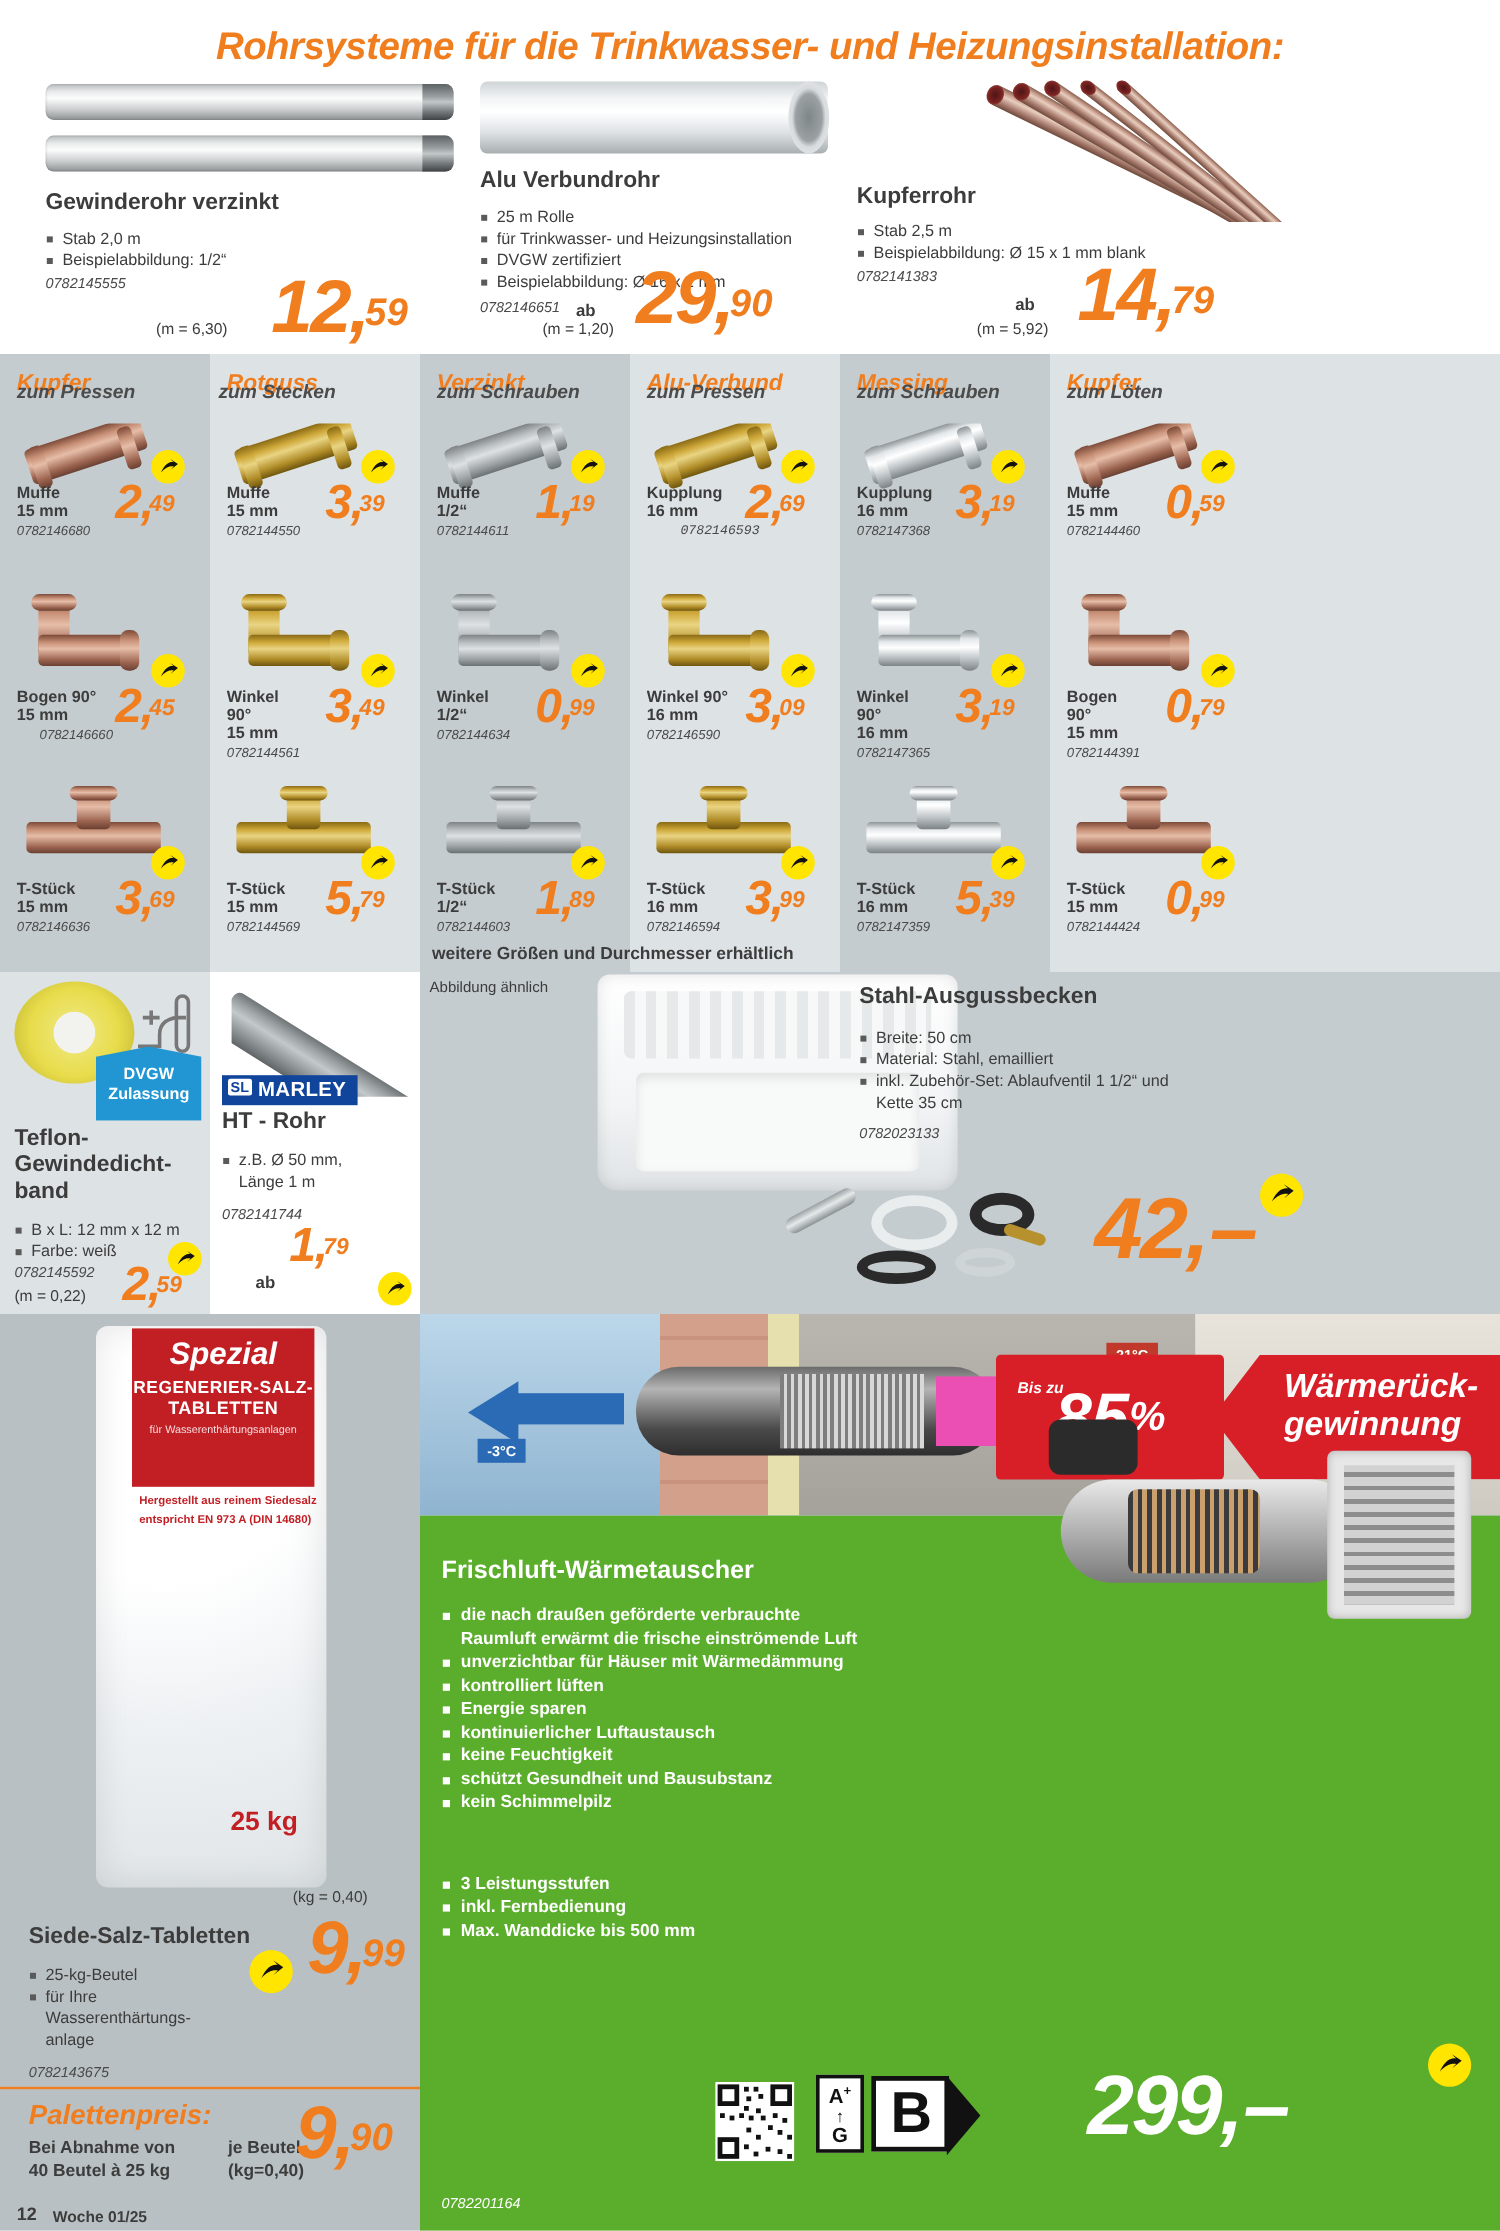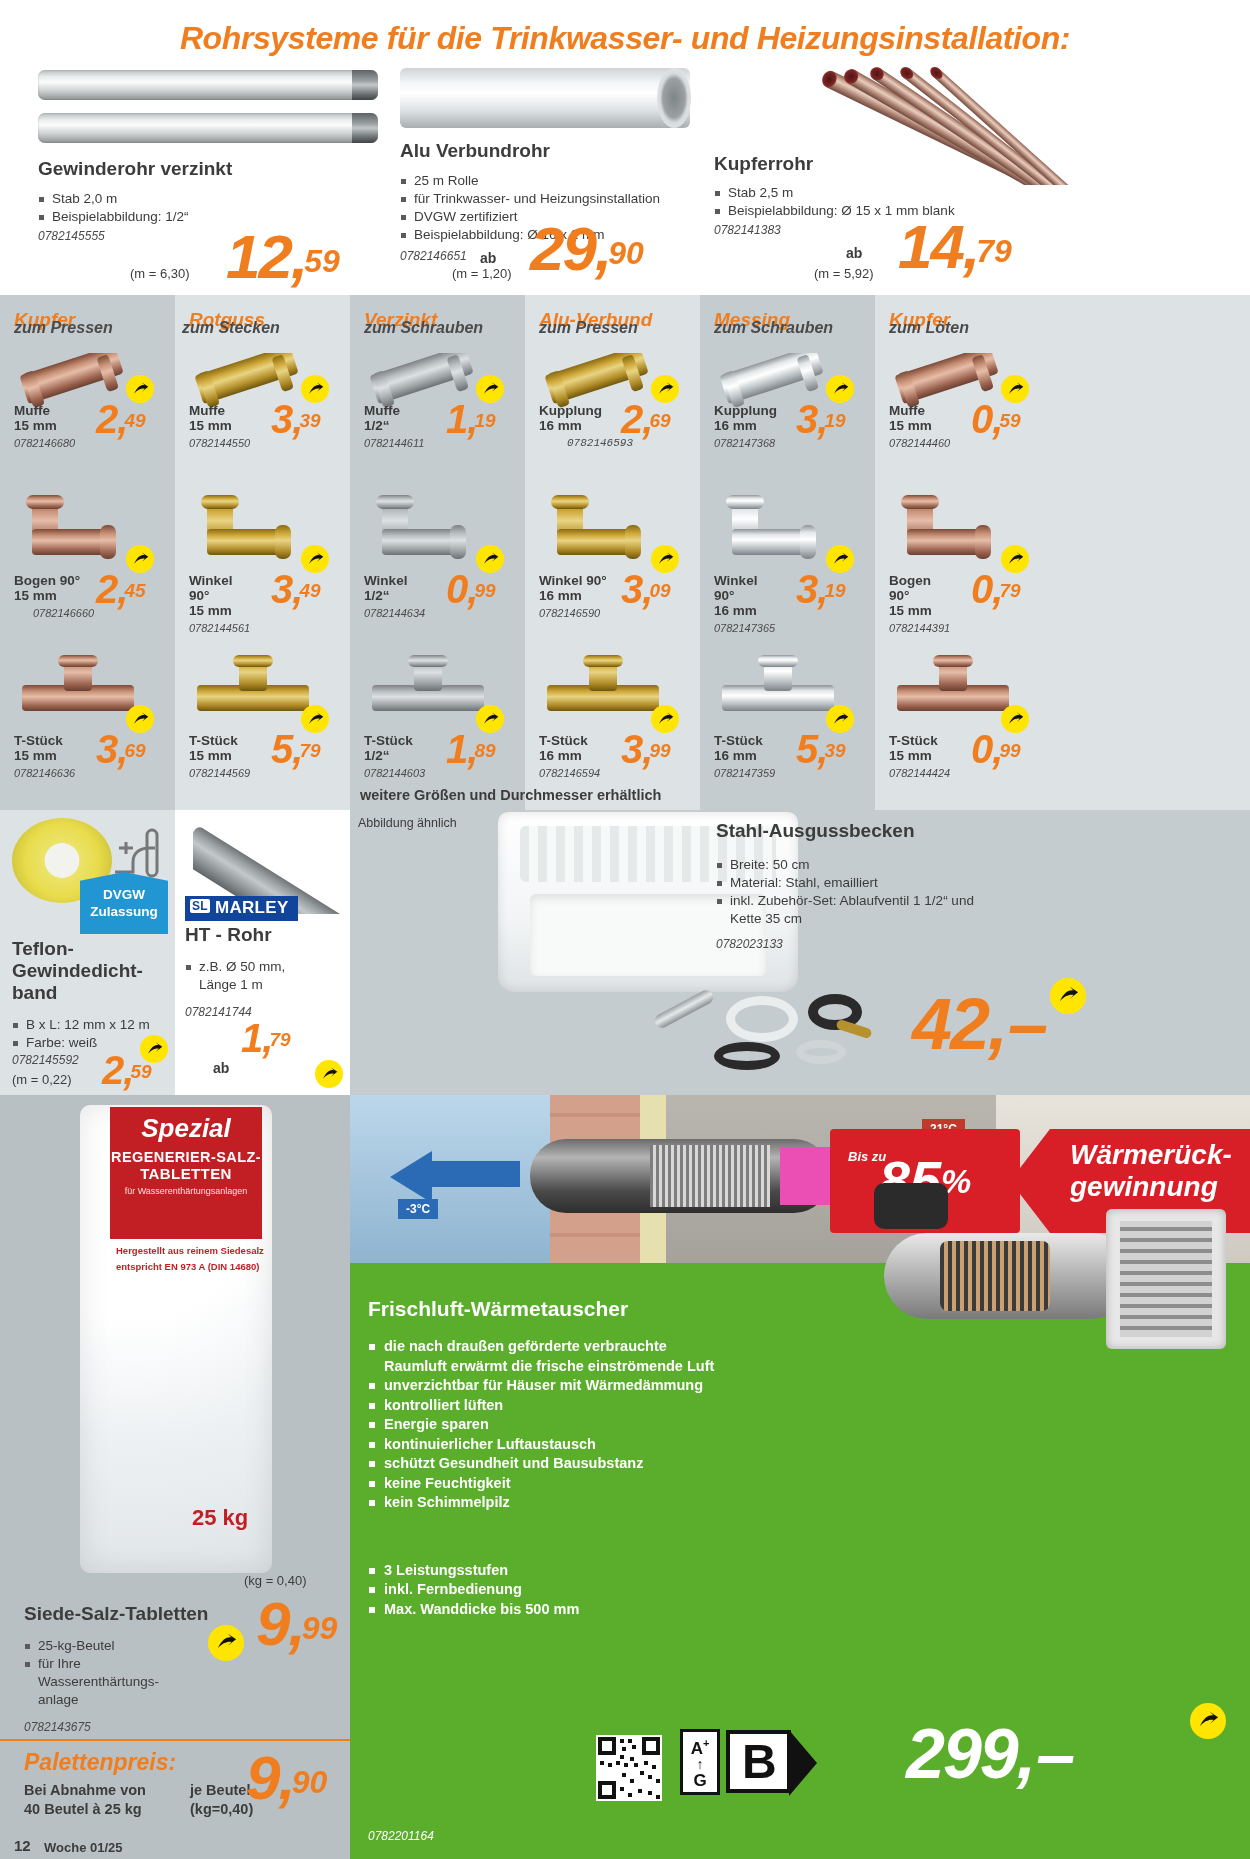--- a/index.html
+++ b/index.html
@@ -744,22 +744,22 @@
       </div>
 
       <div class="green-title" style="position:absolute;left:18px;top:34px;">Frischluft-Wärmetauscher</div>
       <ul class="green-list" id="green-list" style="position:absolute;left:18px;top:66px;width:480px;">
           <li style="white-space: pre-line;">die nach draußen geförderte verbrauchte
 Raumluft erwärmt die frische einströmende Luft</li>
           <li style="white-space: pre-line;">unverzichtbar für Häuser mit Wärmedämmung</li>
           <li style="white-space: pre-line;">kontrolliert lüften</li>
           <li style="white-space: pre-line;">Energie sparen</li>
           <li style="white-space: pre-line;">kontinuierlicher Luftaustausch</li>
+          <li style="white-space: pre-line;">keine Feuchtigkeit</li>
           <li style="white-space: pre-line;">schützt Gesundheit und Bausubstanz</li>
-          <li style="white-space: pre-line;">keine Feuchtigkeit</li>
           <li style="white-space: pre-line;">kein Schimmelpilz</li>
           <li style="white-space: pre-line; margin-top: 48px;">3 Leistungsstufen</li>
           <li style="white-space: pre-line;">inkl. Fernbedienung</li>
           <li style="white-space: pre-line;">Max. Wanddicke bis 500 mm</li>
         </ul>
       <div style="position:absolute;left:18px;top:566px;font-size:12px;font-style:italic;color:#ffffff;">0782201164</div>
 
       <div class="qr" style="left:246px;top:472px;">
         <svg viewBox="0 0 33 33" width="66" height="66">
           <rect width="33" height="33" fill="#fff"></rect>

